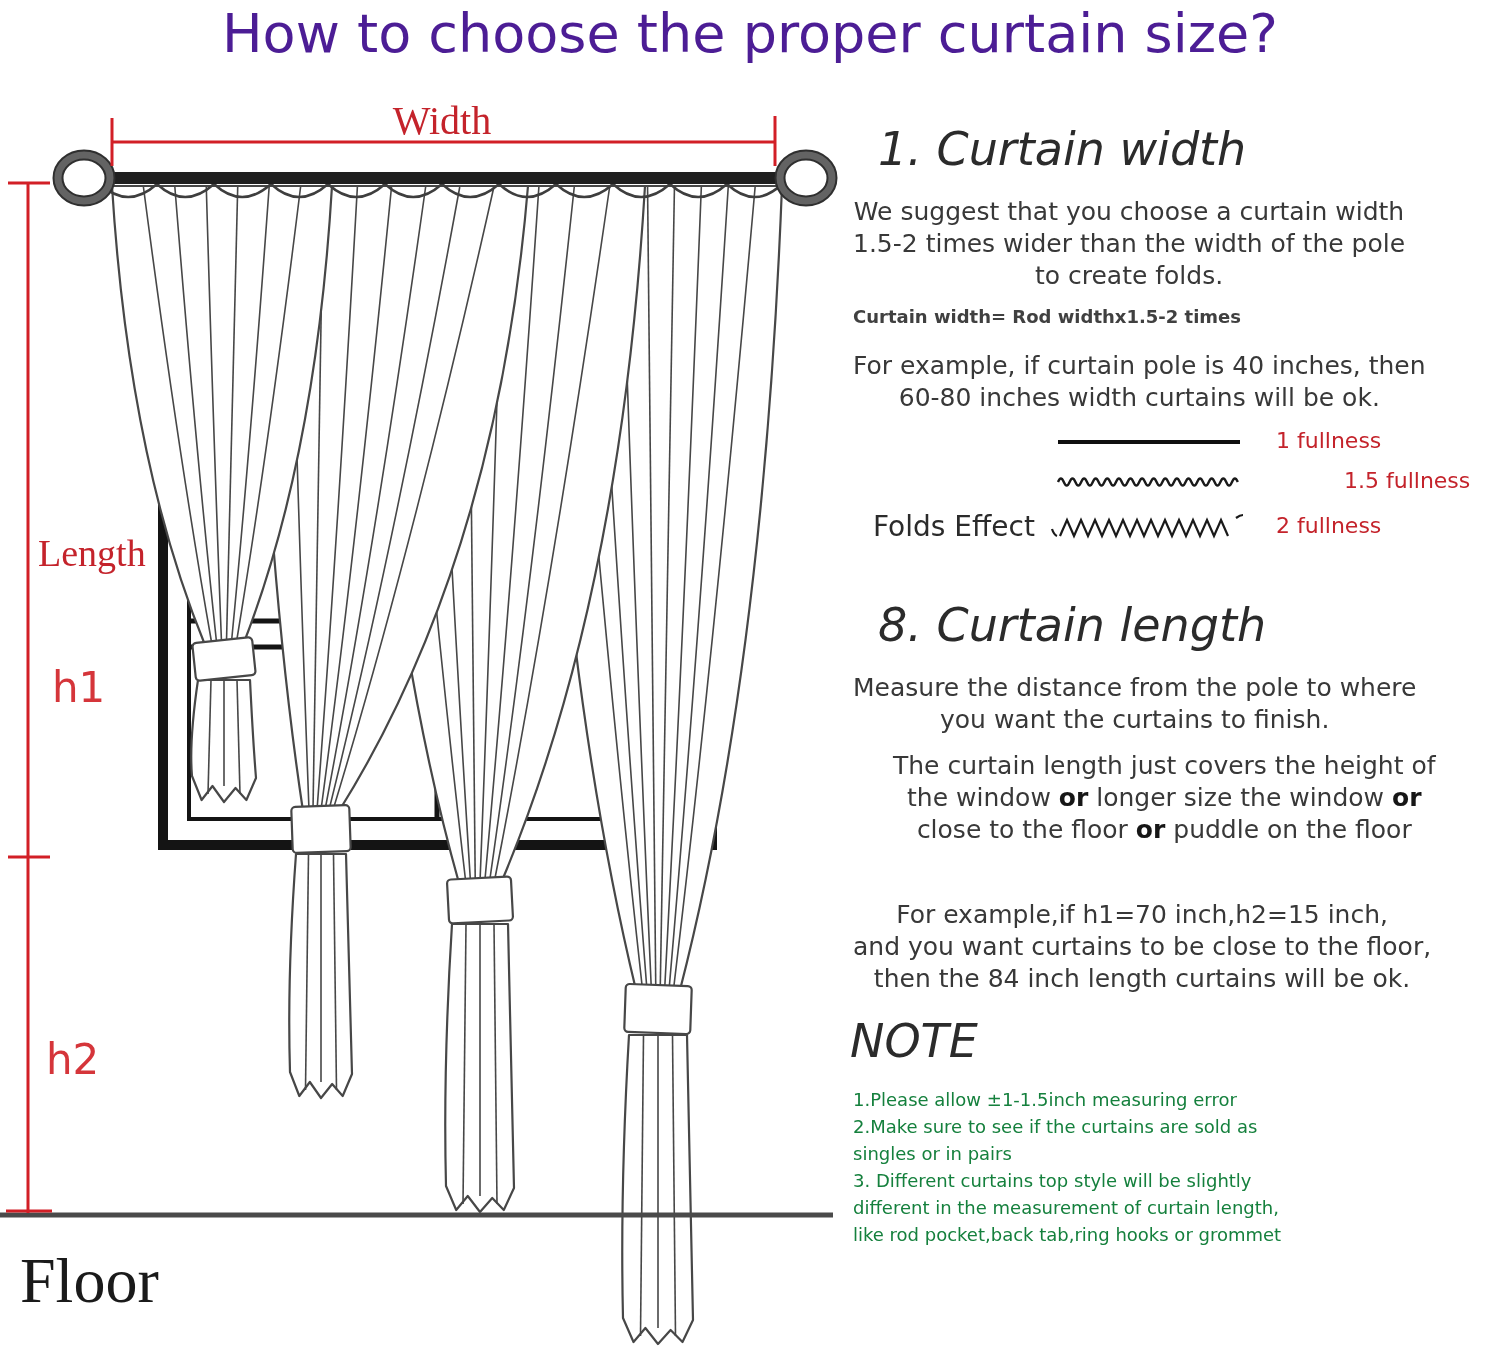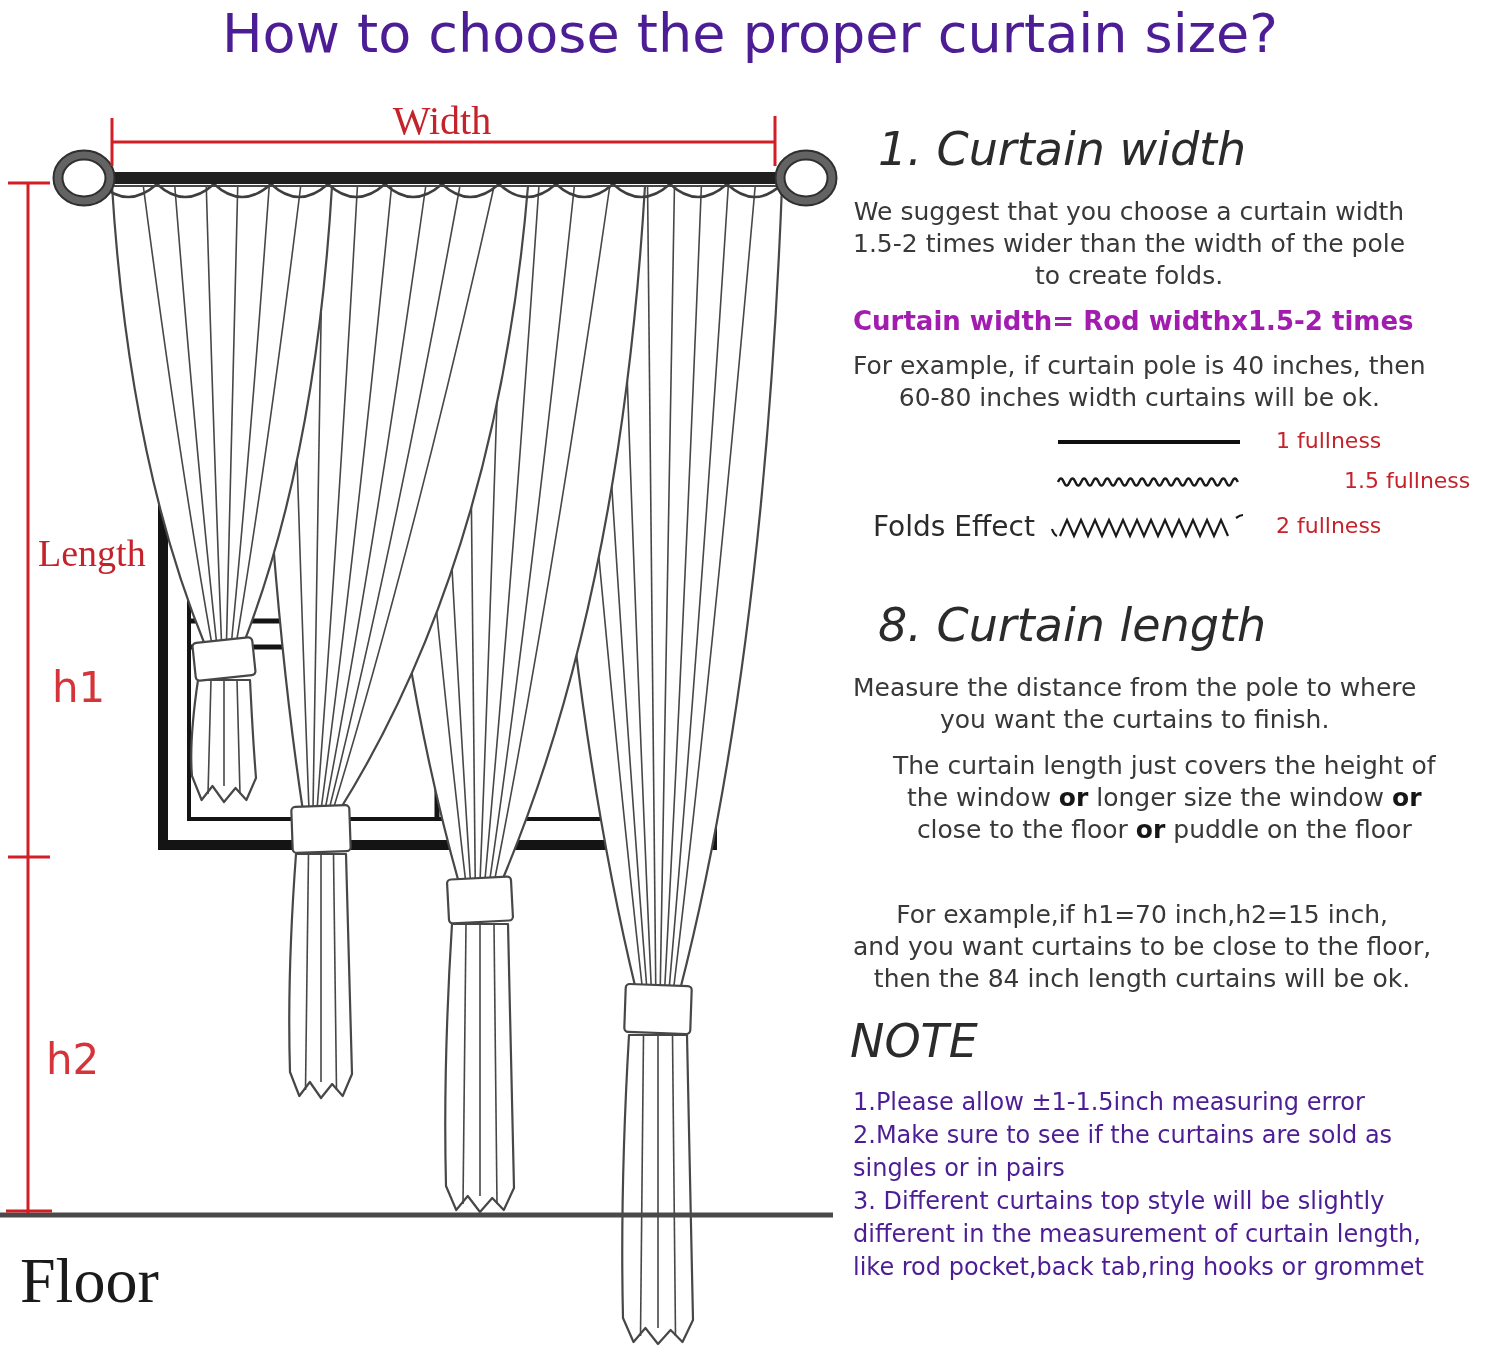--- a/index.html
+++ b/index.html
@@ -5,24 +5,24 @@
   html,body{margin:0;padding:0;background:#fff;}
   #page{position:relative;width:1500px;height:1364px;background:#ffffff;overflow:hidden;
         font-family:"DejaVu Sans","Liberation Sans",sans-serif;}
   #title{position:absolute;left:0;top:2px;width:1500px;text-align:center;
          font-size:54px;color:#4c1d95;letter-spacing:0px;white-space:nowrap;}
   #diagram{position:absolute;left:0;top:0;}
   .abs{position:absolute;}
   .heading{font-size:46px;color:#2b2b2b;white-space:nowrap;font-style:italic;}
   .para{font-size:25px;line-height:32px;color:#383838;white-space:pre-line;text-align:center;}
   .para b{color:#161616;}
-  .formula{font-size:26px;font-weight:bold;color:#a21caf;white-space:nowrap;}
+  .formula{font-size:18px;font-weight:bold;color:#404040;white-space:nowrap;}
   .fold-label{font-size:22px;line-height:24px;color:#c4232b;white-space:nowrap;margin-left:14px;}
   .folds-caption{font-size:28px;color:#2b2b2b;white-space:nowrap;margin-top:44px;}
-  .note-list{font-size:24px;line-height:33px;color:#4c1d95;white-space:pre-line;}
+  .note-list{font-size:18px;line-height:27px;color:#15803d;white-space:pre-line;}
 </style>
 </head>
 <body>
 
 <div id="page">
 
   <div id="title">How to choose the proper curtain size?</div>
 
   <svg id="diagram" width="850" height="1364" viewBox="0 0 850 1364">
 

